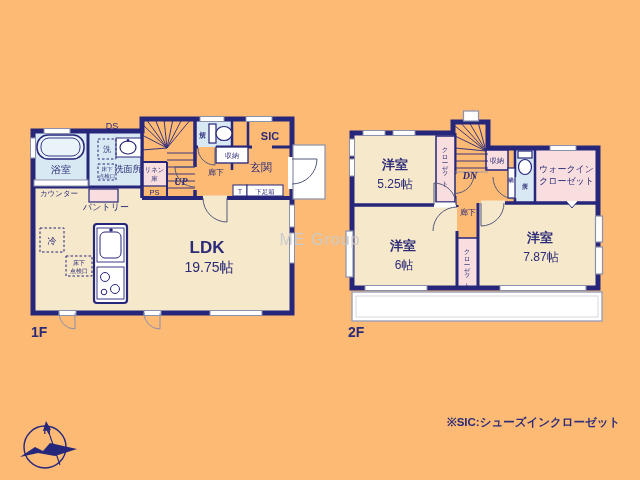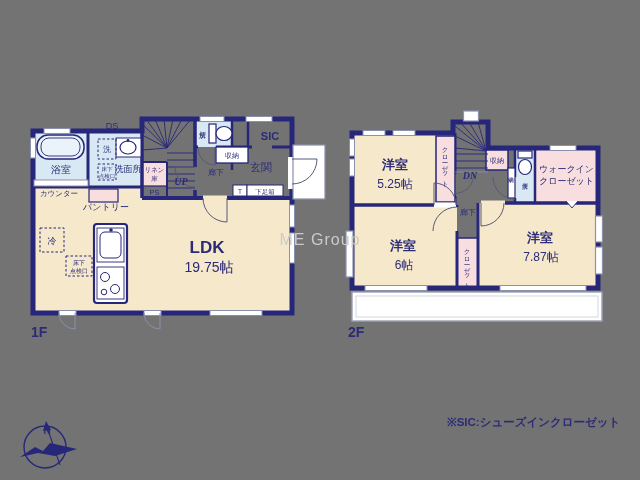--- a/index.html
+++ b/index.html
@@ -1,16 +1,16 @@
 <!DOCTYPE html>
 <html><head>
 <meta charset="utf-8">
 <style>
   html,body{margin:0;padding:0;background:#fff;}
-  #stage{position:relative;width:640px;height:480px;background:#737373;overflow:hidden;
+  #stage{position:relative;width:640px;height:480px;background:#fdba74;overflow:hidden;
          font-family:"Liberation Sans",sans-serif;}
   svg text{font-family:"Liberation Sans",sans-serif;fill:#2b2b78;}
   .vtext{writing-mode:vertical-rl;text-orientation:upright;letter-spacing:1px;}
   .stairlbl{font-family:"Liberation Serif",serif;font-style:italic;font-weight:700;}
   .big{font-weight:600;}
   .wm{fill:#cbcbcb;letter-spacing:1px;}
 </style>
 </head>
 <body>
 

